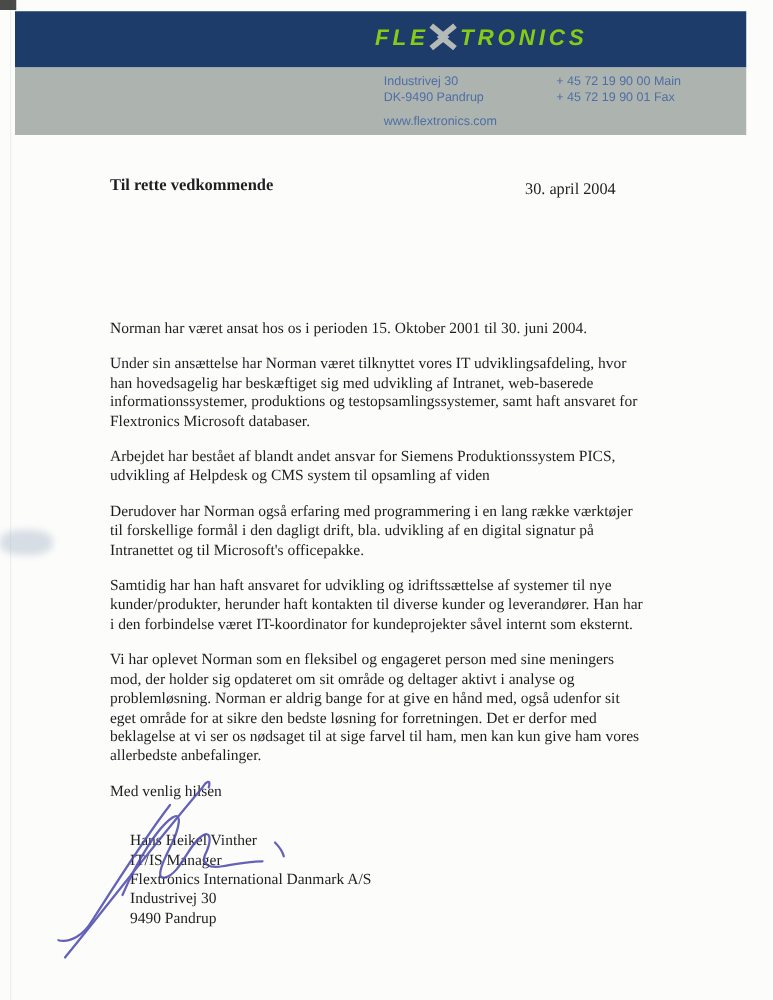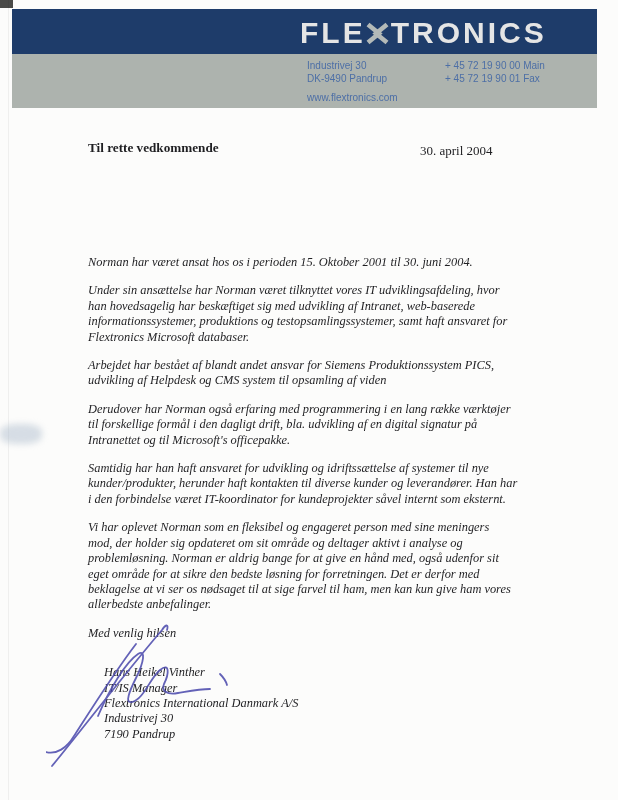--- a/index.html
+++ b/index.html
@@ -16,24 +16,24 @@
   .banner { position: absolute; left: 12px; top: 9px; width: 585px; }
   .banner-navy {
     height: 45px;
     background: #1e3c6a;
     position: relative;
   }
   .logo {
     position: absolute; left: 288px; top: 9px;
     display: flex; align-items: center;
     font-family: "Liberation Sans", sans-serif;
-    font-weight: bold; font-size: 30px;
+    font-weight: bold; font-size: 18px;
     letter-spacing: 3px;
-    color: #e5e5e5;
-    white-space: nowrap; line-height: 1;
+    color: #84cc16;
+    white-space: nowrap; line-height: 1; font-style: italic;
   }
   .logo-x-svg { margin: 0 1px 0 -1px; display: block; }
   .banner-gray {
     height: 54px;
     background: #adb3ae;
     position: relative;
     font-family: "Liberation Sans", sans-serif;
     font-size: 10px; line-height: 12.5px;
     color: #4d6fa6;
   }
@@ -47,21 +47,21 @@
     font-size: 13px;
     margin-top: 19px;
   }
   .salutation {
     position: absolute; left: 88px; top: 140px;
     font-size: 13.2px; font-weight: bold; text-align: center;
   }
   .letter-body {
     position: absolute; left: 88px; top: 255px;
     width: 510px;
-    font-size: 12.4px; line-height: 15.4px; font-style: italic;
+    font-size: 12.4px; line-height: 15.4px;
   }
   .letter-body p {
     margin: 0 0 13px 0;
     white-space: pre;
   }
   .sig-block { margin-top: 24px; }
   .sig-block div { line-height: 15.4px; margin-left: 16px; }
 
   
   .signature-svg {
@@ -135,21 +135,21 @@
 eget område for at sikre den bedste løsning for forretningen. Det er derfor med
 beklagelse at vi ser os nødsaget til at sige farvel til ham, men kan kun give ham vores
 allerbedste anbefalinger.</p>
       <p>Med venlig hilsen</p>
     </div>
   <div class="sig-block">
     <div>Hans Heikel Vinther</div>
     <div>IT/IS Manager</div>
     <div>Flextronics International Danmark A/S</div>
     <div>Industrivej 30</div>
-    <div>7190 Pandrup</div>
+    <div>9490 Pandrup</div>
   </div>
 </div>
 
 <svg class="signature-svg" viewBox="0 0 200 160" aria-hidden="true">
   <g fill="none" stroke="#4f4dae" stroke-width="1.8" stroke-linecap="round" opacity="0.88">
     <path d="M6,154 C34,120 80,60 116,18 C119,13 123,11 121,18"></path>
     <path d="M0,140 C10,143 21,136 28,124 C46,96 70,58 90,32"></path>
     <path d="M52,104 C64,76 80,50 92,42 C100,37 98,50 90,66 C84,78 78,92 86,90 C98,87 104,66 114,58 C124,50 123,62 118,72 C115,79 121,83 132,81 C144,79 154,77 164,77"></path>
     <path d="M174,62 C177,65 180,69 181,73"></path>
   </g>

